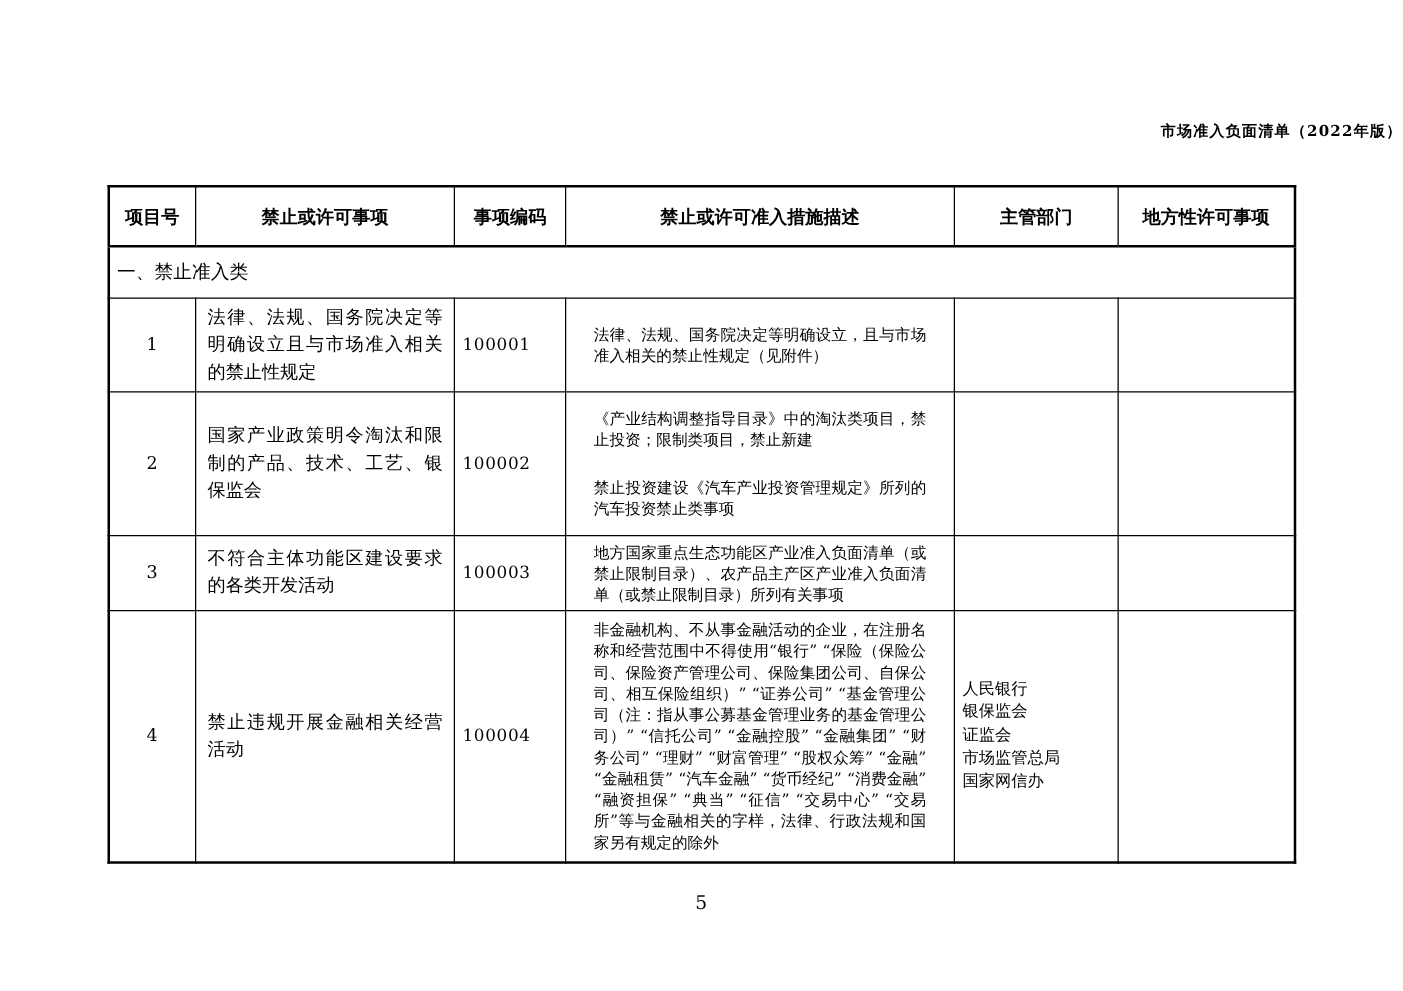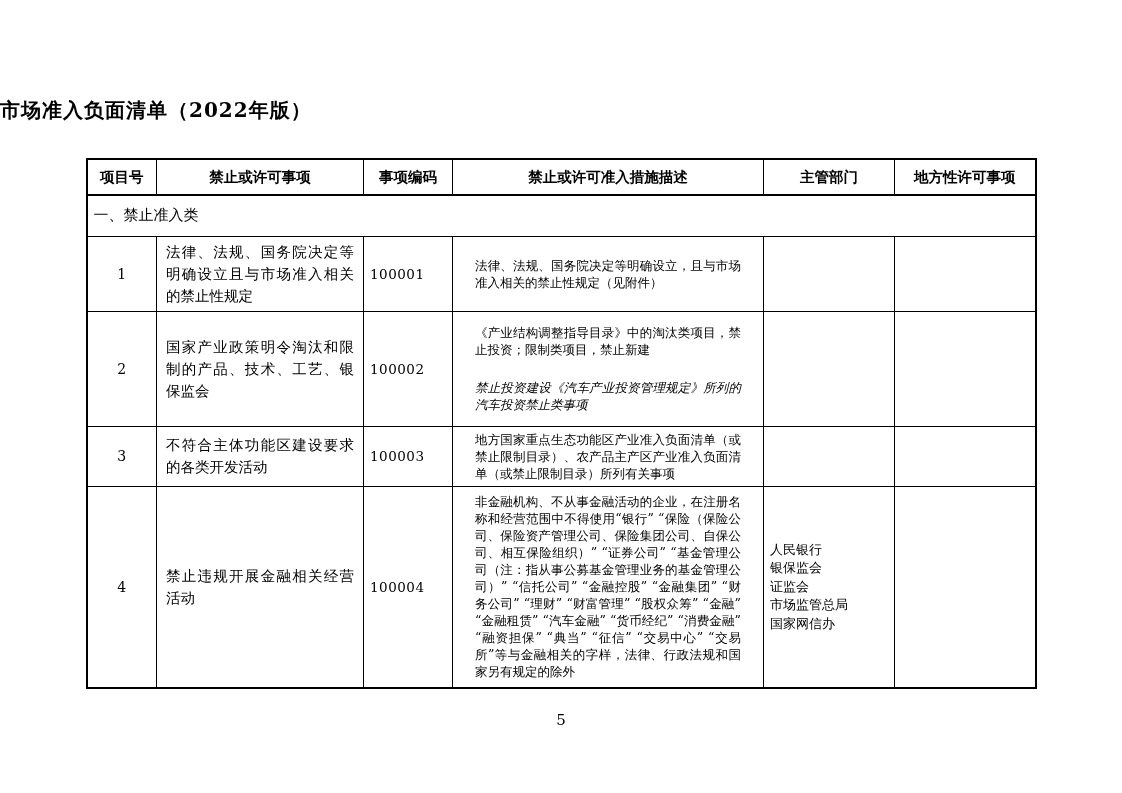--- a/index.html
+++ b/index.html
@@ -15,22 +15,22 @@
   .page {
     position: relative;
     width: 1122px;
     height: 793px;
     background: #fff;
     overflow: hidden;
   }
   .doc-title {
     margin: 0;
     padding-top: 97px;
-    text-align: left;
-    font-size: 20px;
+    text-align: right;
+    font-size: 12px;
     font-weight: bold;
     letter-spacing: 1px;
   }
   table.nl-table {
     border-collapse: collapse;
     table-layout: fixed;
     width: 949px;
     margin: 34px auto 0 auto;
     border: 2px solid #000;
   }
@@ -38,21 +38,21 @@
     border: 1px solid #000;
     vertical-align: middle;
     padding: 2px 5px;
     overflow: hidden;
   }
   .nl-table thead th {
     font-size: 14.5px;
     font-weight: bold;
     text-align: center;
     border-bottom: 2px solid #000;
-    height: 36px;
+    height: 48px;
   }
   tr.section-row td {
     font-size: 15px;
     font-weight: normal;
     text-align: left;
     padding-left: 6px;
     height: 41px;
   }
   td.c-no {
     text-align: center;
@@ -71,21 +71,21 @@
     margin-left: 23px;
   }
   td.c-desc {
     font-size: 12.5px;
     line-height: 17px;
     text-align: justify;
     padding: 4px 22px;
     margin-top: 34px;
   }
   td.c-desc p { margin: 0; }
-  td.c-desc p.para-gap { margin-top: 21px; font-style: italic; }
+  td.c-desc p.para-gap { margin-top: 21px; }
   td.c-dept {
     font-size: 13px;
     line-height: 18.5px;
     padding: 3px 6px;
   }
   td.c-local { font-size: 13px; }
   tr.r1 { height: 75px; }
   tr.r2 { height: 115px; }
   tr.r3 { height: 58px; }
   tr.r4 { height: 202px; }

